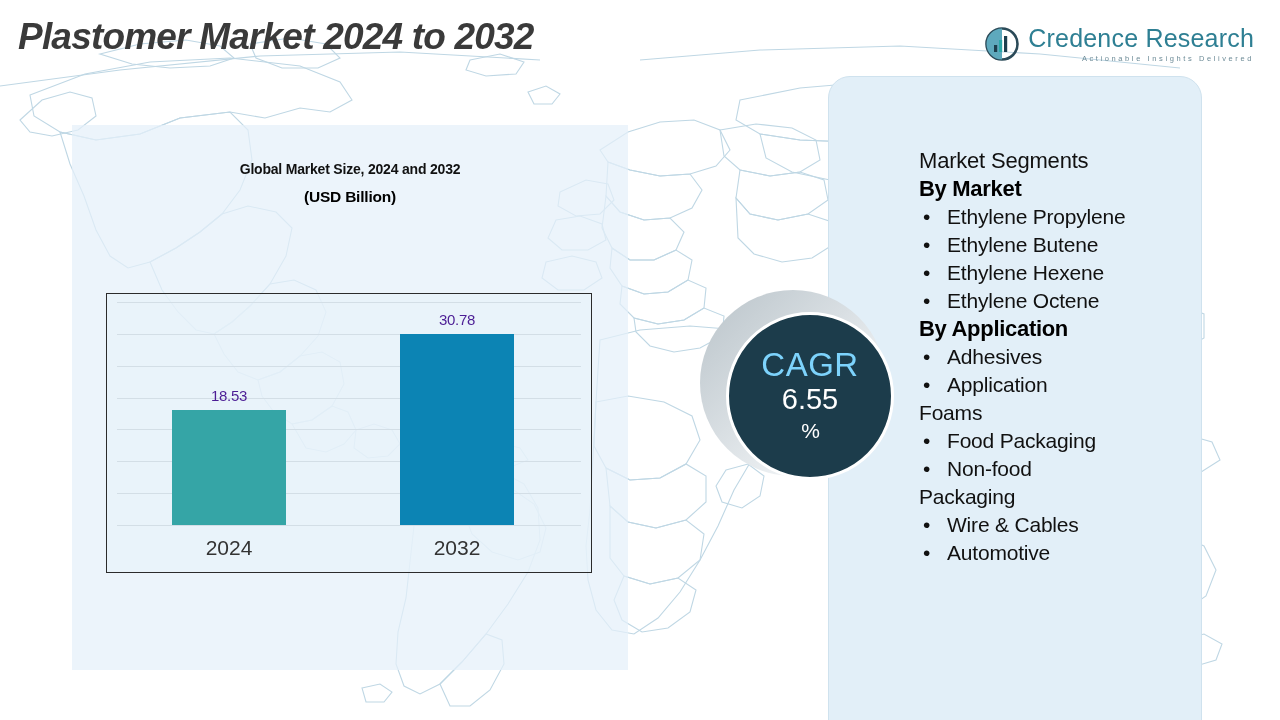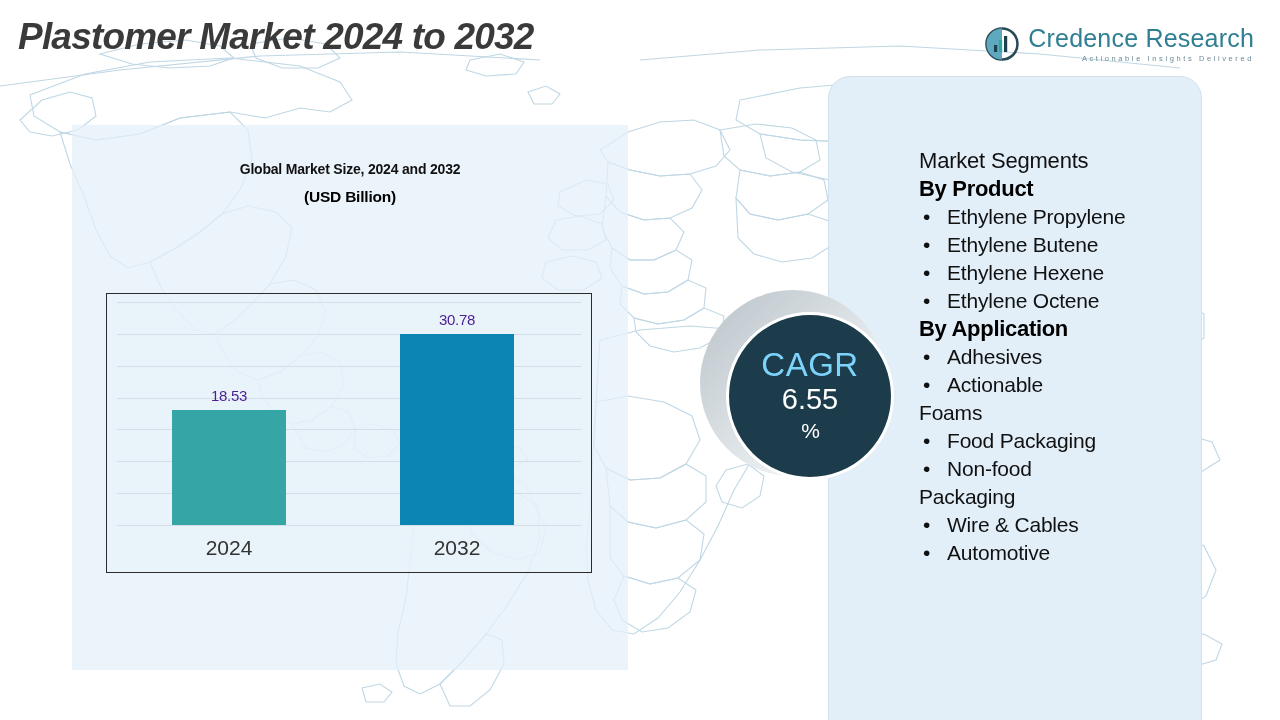--- a/index.html
+++ b/index.html
@@ -358,28 +358,28 @@
     <span class="cagr-value">
       <span>6.55</span>
         <span class="cagr-pct">%</span>
     </span>
   </div>
 </div>
 
 <div class="segments-panel">
   <div class="segments-inner" id="segments-inner">
     <div class="seg-heading">Market Segments</div>
-  <div class="seg-subheading">By Product</div>
+  <div class="seg-subheading">By Market</div>
       <div class="seg-item"><span class="bullet">•</span><span>Ethylene Propylene</span></div>
       <div class="seg-item"><span class="bullet">•</span><span>Ethylene Butene</span></div>
       <div class="seg-item"><span class="bullet">•</span><span>Ethylene Hexene</span></div>
       <div class="seg-item"><span class="bullet">•</span><span>Ethylene Octene</span></div>
       <div class="seg-subheading">By Application</div>
       <div class="seg-item"><span class="bullet">•</span><span>Adhesives</span></div>
-      <div class="seg-item"><span class="bullet">•</span><span>Actionable</span></div>
+      <div class="seg-item"><span class="bullet">•</span><span>Application</span></div>
       <div class="seg-item no-bullet"><span>Foams</span></div>
       <div class="seg-item"><span class="bullet">•</span><span>Food Packaging</span></div>
       <div class="seg-item"><span class="bullet">•</span><span>Non-food</span></div>
       <div class="seg-item no-bullet"><span>Packaging</span></div>
       <div class="seg-item"><span class="bullet">•</span><span>Wire &amp; Cables</span></div>
       <div class="seg-item"><span class="bullet">•</span><span>Automotive</span></div>
     </div>
 </div>
 
 </body></html>

